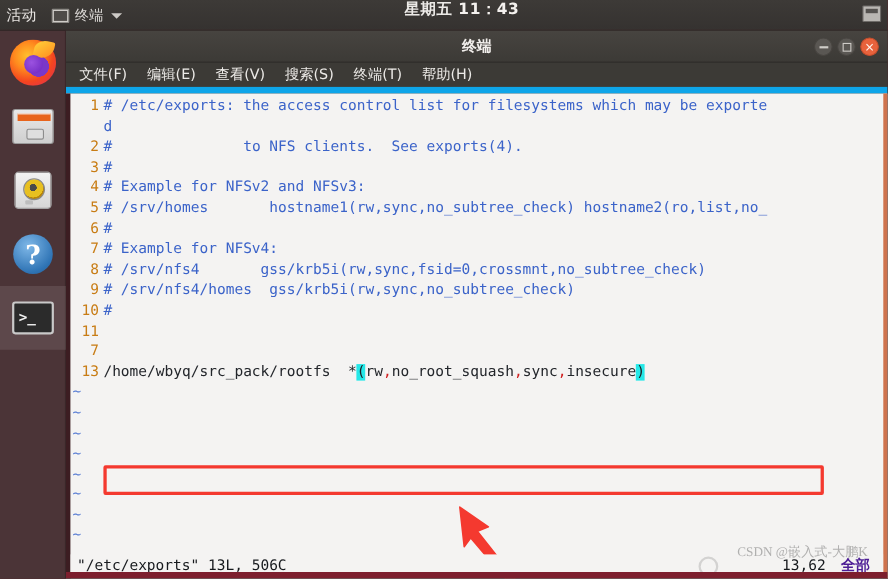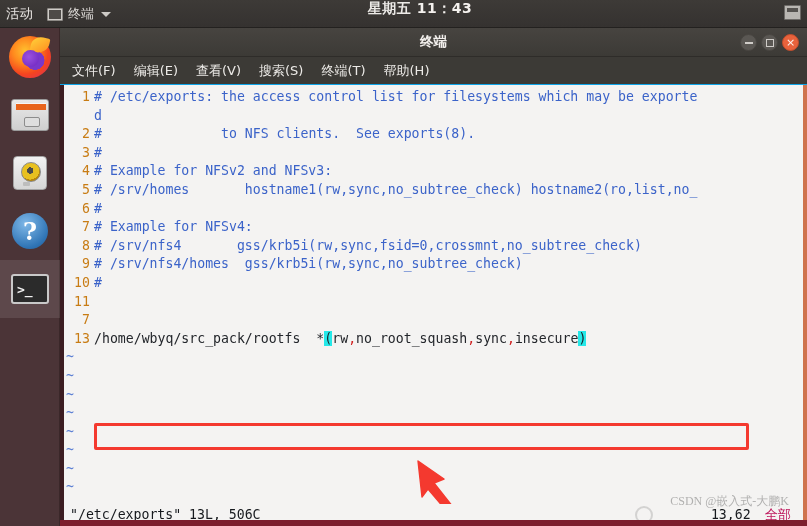--- a/index.html
+++ b/index.html
@@ -231,21 +231,21 @@
   .wb .glyph-min { display:block; width: 8px; height: 2px; background: #cfccc8; }
   .wb .glyph-max { display:block; width: 8px; height: 8px; border: 1.5px solid #cfccc8; }
 
   
   #menubar {
     height: 28px;
     background: #3c3a36;
     display: flex; align-items: center;
     padding-left: 10px;
     gap: 14px;
-    border-bottom: 1px solid #0ea5e9;
+    border-bottom: 6px solid #0ea5e9;
   }
   .menu-item {
     color: #eceae7;
     font-size: 13px;
     padding: 2px 2px;
     white-space: nowrap;
   }
 
   
   #termbody {
@@ -302,21 +302,21 @@
     font-family: "DejaVu Sans Mono", "Liberation Mono", monospace;
     font-size: 13.2px;
     color: #16191d;
     padding-left: 6px;
   }
   #status-right {
     position: absolute; right: 12px; top: 2px;
     display: flex; align-items: center; gap: 14px;
   }
   #status-pos { color: #16191d; }
-  #status-all { color: #be185d; font-family: "DejaVu Sans", sans-serif; }
+  #status-all { color: #4c1d95; font-family: "DejaVu Sans", sans-serif; font-weight: bold; }
   #watermark {
     position: absolute;
     right: 14px; bottom: 15px;
     color: rgba(120,120,120,0.55);
     font-size: 12px;
     font-family: Liberation Serif, serif;
     pointer-events: none;
     white-space: nowrap;
   }
   #watermark-ring {
@@ -405,21 +405,21 @@
           <span class="lnum">1</span>
           <span class="vtext cmt"># /etc/exports: the access control list for filesystems which may be exporte</span>
         </div>
         <div class="vrow">
           <span class="lnum"></span>
           <span class="vtext cmt">d</span>
         </div>
 
         <div class="vrow">
           <span class="lnum">2</span>
-          <span class="vtext cmt">#		to NFS clients.  See exports(8).</span>
+          <span class="vtext cmt">#		to NFS clients.  See exports(4).</span>
         </div>
 
         <div class="vrow">
           <span class="lnum">3</span>
           <span class="vtext cmt">#</span>
         </div>
 
         <div class="vrow">
           <span class="lnum">4</span>
           <span class="vtext cmt"># Example for NFSv2 and NFSv3:</span>

